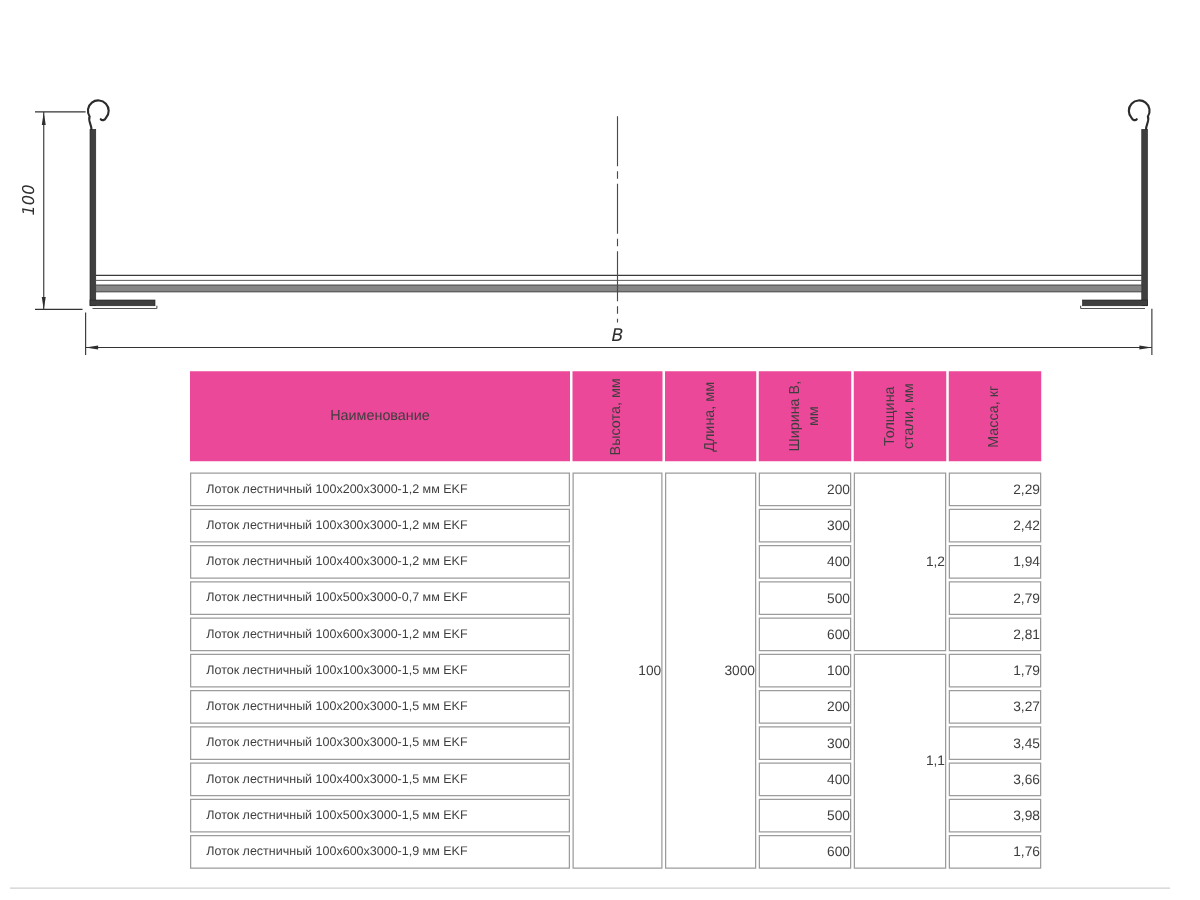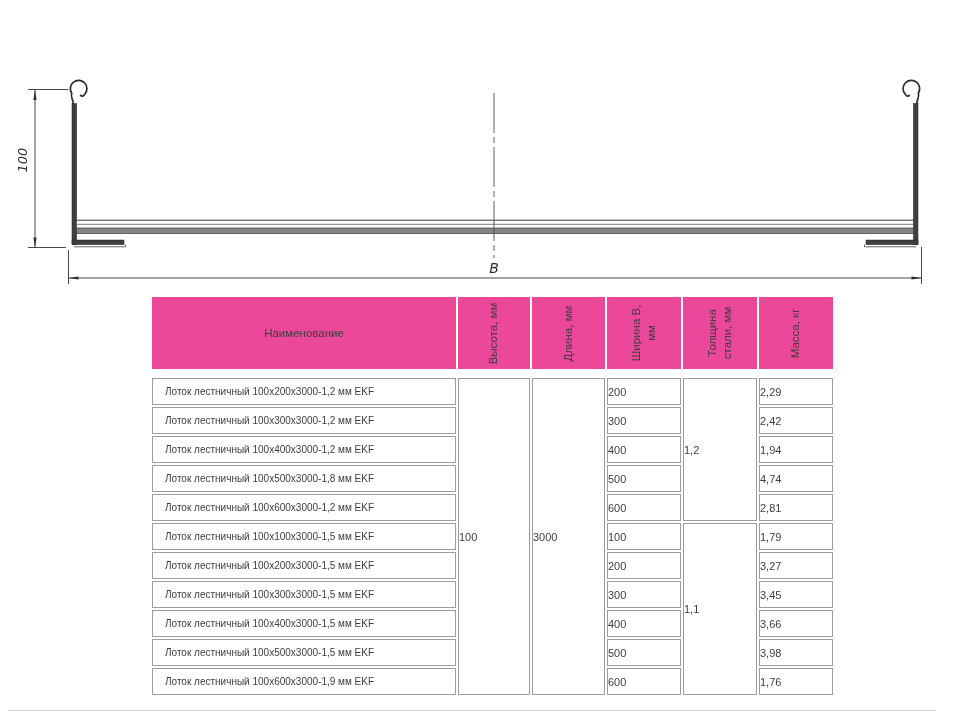--- a/index.html
+++ b/index.html
@@ -6,21 +6,21 @@
   .page{position:relative;width:960px;height:720px;background:#ffffff;overflow:hidden;
         font-family:"Liberation Sans", sans-serif;color:#3e3e3e;}
   .drawing{position:absolute;left:0;top:0;}
   .dim-text{font-family:"DejaVu Sans", sans-serif;font-style:italic;fill:#2e2e2e;}
 
   table.spec{position:absolute;left:150px;top:295px;border-collapse:separate;border-spacing:2px;
              table-layout:fixed;}
   table.spec th{background:#ec4899;font-weight:normal;color:#3e3e3e;height:72px;padding:0;
                 font-size:11.5px;vertical-align:middle;}
   table.spec td{border:1px solid #9c9c9c;height:27px;box-sizing:border-box;padding:0;
-                font-size:11px;color:#3e3e3e;text-align:left;vertical-align:middle;background:#fff;}
+                font-size:11px;color:#3e3e3e;text-align:right;vertical-align:middle;background:#fff;}
   table.spec td.name{text-align:left;padding-left:12px;font-size:10px;}
   table.spec tr.spacer td{border:none;height:5px;background:none;}
   .vwrap{height:72px;display:flex;align-items:center;justify-content:center;}
   .rot{transform:rotate(-90deg);transform-origin:center;white-space:pre-line;
        line-height:1.3;text-align:center;font-size:11.5px;}
   .footer-rule{position:absolute;left:8px;top:710px;width:928px;height:1px;background:#cfcfcf;}
 </style>
 </head>
 <body>
 
@@ -117,23 +117,23 @@
       <td class="name">Лоток лестничный 100x300x3000-1,2 мм EKF</td>
       <td>300</td>
       <td>2,42</td>
     </tr>
     <tr>
       <td class="name">Лоток лестничный 100x400x3000-1,2 мм EKF</td>
       <td>400</td>
       <td>1,94</td>
     </tr>
     <tr>
-      <td class="name">Лоток лестничный 100x500x3000-1,8 мм EKF</td>
+      <td class="name">Лоток лестничный 100x500x3000-0,7 мм EKF</td>
       <td>500</td>
-      <td>4,74</td>
+      <td>2,79</td>
     </tr>
     <tr>
       <td class="name">Лоток лестничный 100x600x3000-1,2 мм EKF</td>
       <td>600</td>
       <td>2,81</td>
     </tr>
     <tr>
       <td class="name">Лоток лестничный 100x100x3000-1,5 мм EKF</td>
       <td>100</td>
       <td rowspan="6">1,1</td>

